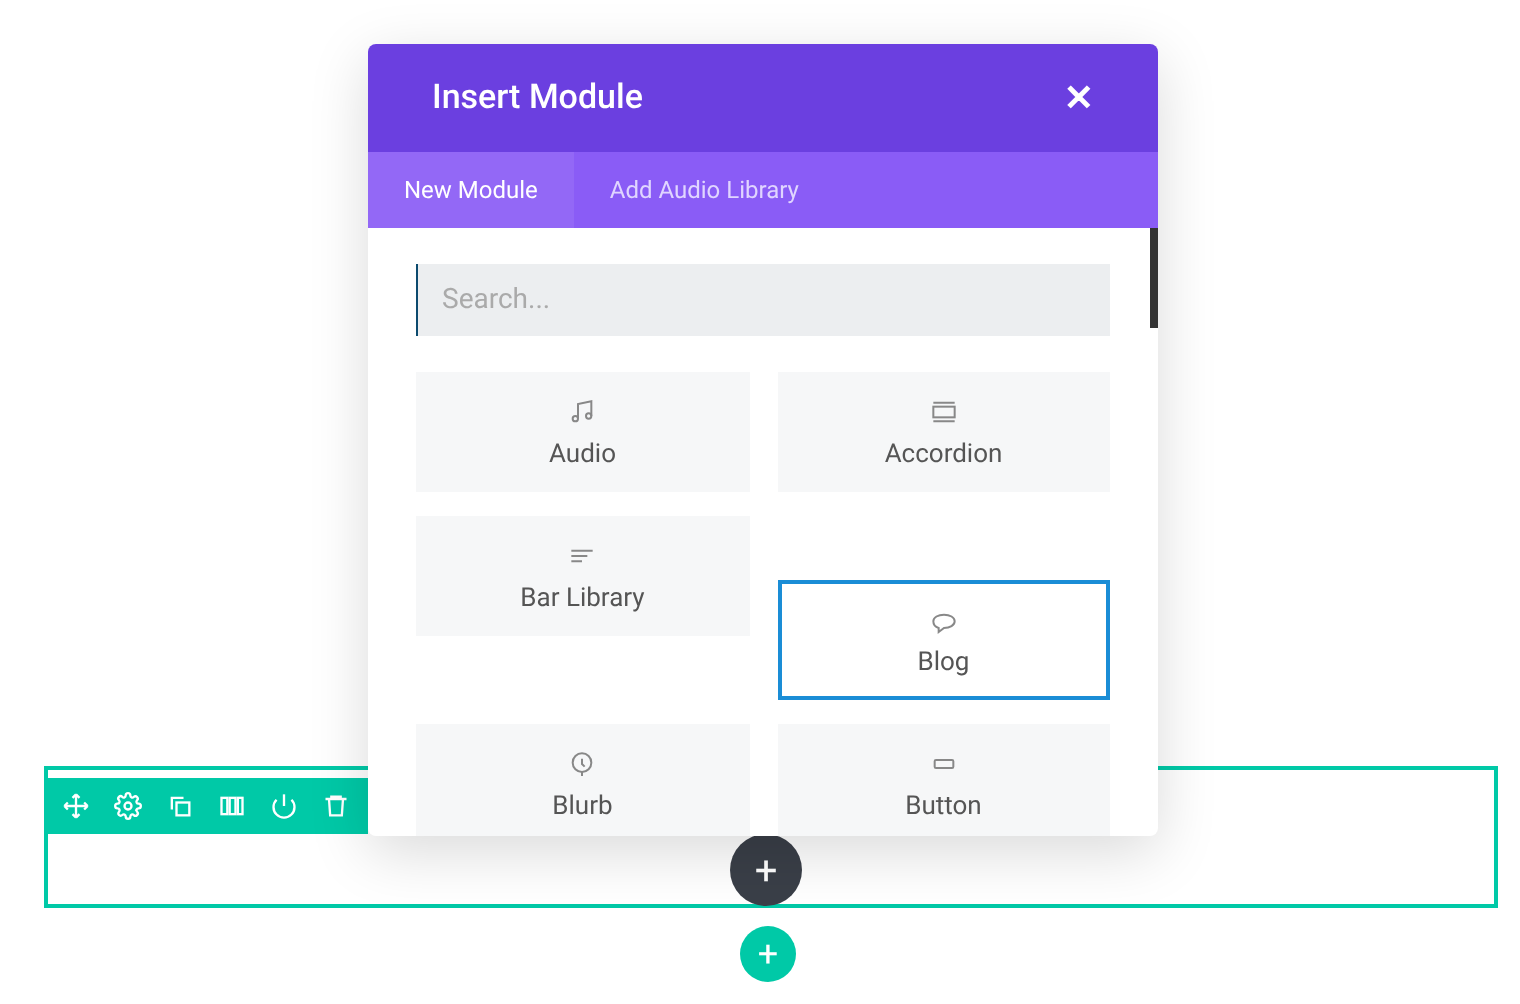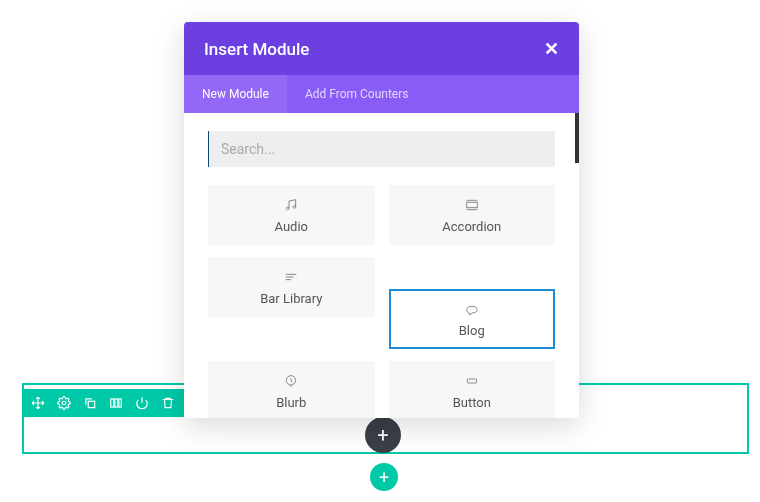--- a/index.html
+++ b/index.html
@@ -78,21 +78,21 @@
     box-shadow: 0 8px 30px rgba(0,0,0,0.15);
     border-radius: 4px;
     overflow: hidden;
     z-index: 10;
     display: flex;
     flex-direction: column;
   }
   .modal-header {
     background: #6b3fe0;
     color: #fff;
-    padding: 16px 20px;
+    padding: 16px 32px;
     font-size: 17px;
     font-weight: 500;
     display: flex;
     justify-content: space-between;
     align-items: center;
   }
   .close-x { cursor: pointer; font-size: 18px; font-weight: bold; }
   .modal-tabs {
     background: #8a5cf6;
     display: flex;
@@ -205,21 +205,21 @@
   <span>+</span>
 </div>
 
 <div class="modal">
   <div class="modal-header">
     <span>Insert Module</span>
     <span class="close-x">✕</span>
   </div>
   <div class="modal-tabs">
     <div class="tab active">New Module</div>
-    <div class="tab">Add From Counters</div>
+    <div class="tab">Add Audio Library</div>
   </div>
   <div class="modal-body">
     <div class="scroll-track"></div>
     <input class="search" type="text" placeholder="Search..." style="">
     <div class="grid">
 
       <div class="card">
         <span class="card-icon">
             <svg viewBox="0 0 24 24">
               <path d="M9 17V6l10-2v11"></path>

